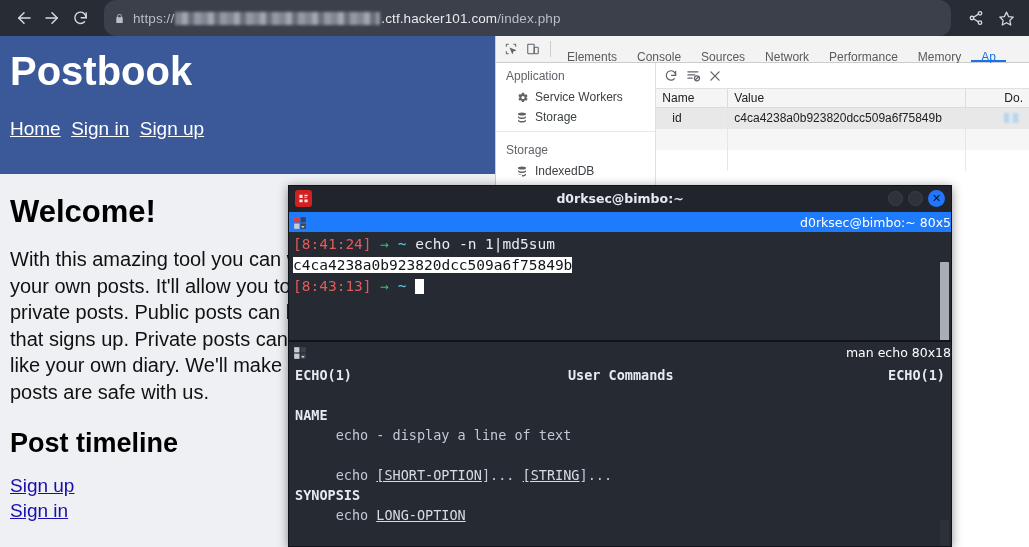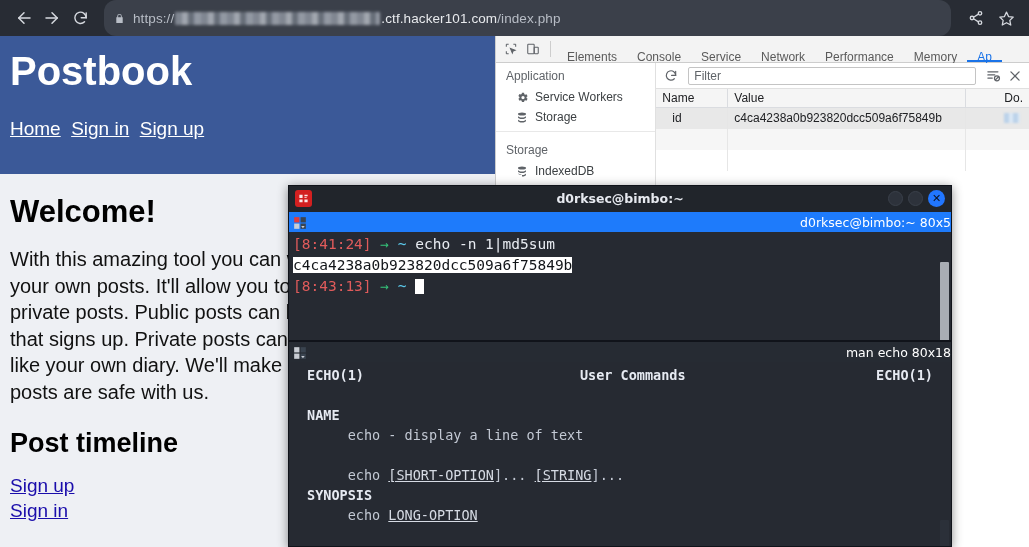--- a/index.html
+++ b/index.html
@@ -154,21 +154,21 @@
   .tile-ico{width:14px;height:14px;flex:none;z-index:2;}
 
   #term-pane1{ position:absolute; left:0; top:26px; width:662px; height:128px; }
   #term-pane1-body{
     position:absolute;left:0;top:20px;width:662px;height:108px;
     background:rgba(40,44,52,0.80); padding:2px 4px; overflow:hidden;
   }
   #term-pane2{ position:absolute; left:0; top:156px; width:662px; height:204px; }
   #term-pane2-body{
     position:absolute;left:0;top:20px;width:662px;height:184px;
-    background:rgba(40,44,52,0.80); padding:3px 18px; overflow:hidden;
+    background:rgba(40,44,52,0.80); padding:3px 6px; overflow:hidden;
   }
   .pane-sep{position:absolute;left:0;top:154px;width:662px;height:2px;background:#10131a;}
 
   .tline{font-size:14.5px;line-height:21px;white-space:pre;color:#cfd4dc;}
   .ts{color:#e05b5b;}
   .arrow{color:#35c47a;}
   .tilde{color:#5bc8ea;}
   .cmd{color:#e8ecf2;}
   .sel-out{background:#ffffff;color:#111418;}
   .cursor{display:inline-block;width:9px;height:15px;background:#ffffff;vertical-align:-3px;}
@@ -261,21 +261,21 @@
     </div>
     <div class="dt-tool-icon">
       <svg width="14" height="14" viewBox="0 0 24 24" fill="none" stroke="currentColor" stroke-width="1.8">
           <rect x="3" y="4" width="11" height="16" rx="1"></rect>
           <rect x="14" y="9" width="7" height="11" rx="1"></rect>
         </svg>
     </div>
     <div class="dt-sep"></div>
     <div class="dt-tab">Elements</div>
     <div class="dt-tab">Console</div>
-    <div class="dt-tab">Service</div>
+    <div class="dt-tab">Sources</div>
     <div class="dt-tab">Network</div>
     <div class="dt-tab">Performance</div>
     <div class="dt-tab">Memory</div>
     <div class="dt-tab active">Ap</div>
   </div>
 
   <div id="dt-body">
 
     <div id="dt-sidebar">
       <div class="dt-section-title">Application</div>
@@ -429,23 +429,20 @@
       </div>
     </div>
 
     <div id="dt-main">
       <div id="dt-filterbar">
         <div id="dt-refresh">
           <svg width="14" height="14" viewBox="0 0 24 24" fill="none" stroke="currentColor" stroke-width="2" stroke-linecap="round">
               <path d="M20 11a8 8 0 1 0-2.3 5.7"></path>
               <polyline points="20 4 20 11 13 11"></polyline>
             </svg>
-        </div>
-        <div id="dt-filter">
-          <span>Filter</span>
         </div>
         <div class="fb-icon">
           <svg width="15" height="15" viewBox="0 0 24 24" fill="none" stroke="currentColor" stroke-width="2" stroke-linecap="round">
               <line x1="3" y1="6" x2="19" y2="6"></line>
               <line x1="3" y1="11" x2="14" y2="11"></line>
               <line x1="3" y1="16" x2="10" y2="16"></line>
               <circle cx="17.5" cy="16.5" r="4"></circle>
               <line x1="15" y1="19" x2="20" y2="14"></line>
             </svg>
         </div>

